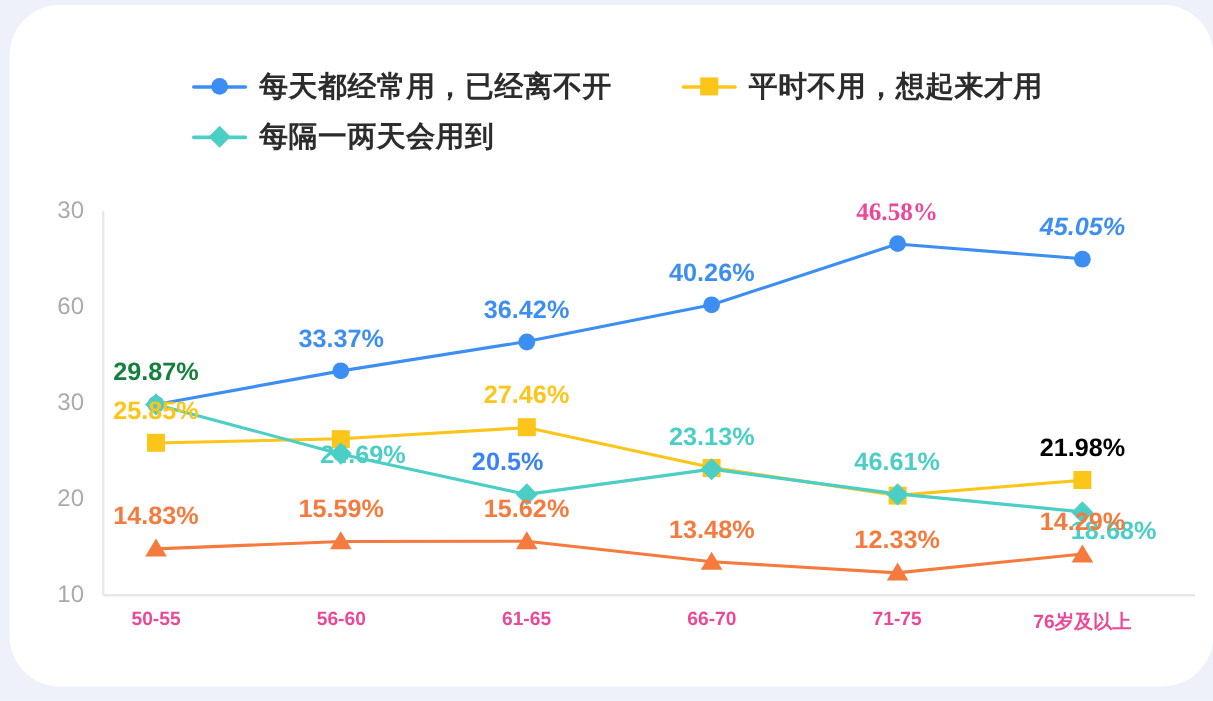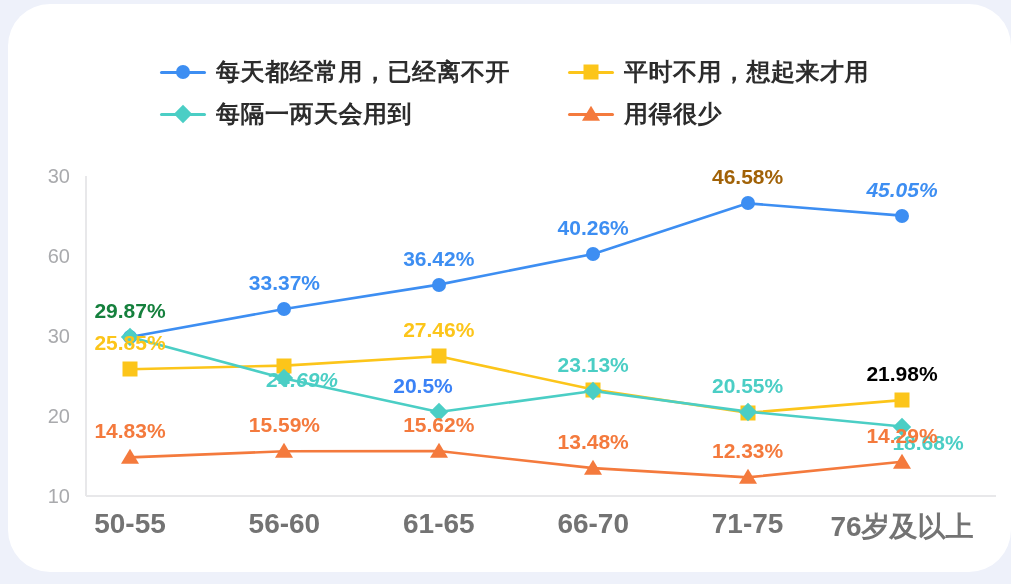--- a/index.html
+++ b/index.html
@@ -114,23 +114,23 @@
   #yaxis-labels {
     position: absolute;
     left: 16px;
     top: 0;
     width: 46px;
     height: 568px;
   }
   .xtick {
     position: absolute;
     transform: translateX(-50%);
-    font-size: 28px;
+    font-size: 16px;
     font-weight: bold;
-    color: #737373;
+    color: #ec4899;
     white-space: nowrap;
     top: 504px;
   }
   .dlabel {
     position: absolute;
     transform: translate(-50%, -100%);
     font-size: 21px;
     font-weight: bold;
     white-space: nowrap;
   }
@@ -157,27 +157,20 @@
         <span class="lg-mk mk-square" style="background: rgb(252, 197, 26);"></span>
       </span>
       <span class="lg-label">平时不用，想起来才用</span>
     </div>
     <div class="legend-item" id="lg2">
       <span class="lg-sym">
         <span class="lg-line" style="background: rgb(75, 206, 197);"></span>
         <span class="lg-mk mk-diamond" style="background: rgb(75, 206, 197);"></span>
       </span>
       <span class="lg-label">每隔一两天会用到</span>
-    </div>
-    <div class="legend-item" id="lg3">
-      <span class="lg-sym">
-        <span class="lg-line" style="background: rgb(244, 122, 61);"></span>
-        <span class="lg-mk mk-triangle" style="border-bottom: 15px solid rgb(244, 122, 61);"></span>
-      </span>
-      <span class="lg-label">用得很少</span>
     </div>
   </div>
 
   <div id="plot">
     <svg id="plotsvg" width="1003" height="568">
         <line x1="78" y1="172" x2="78" y2="492" stroke="#e8e8ea" stroke-width="2"></line>
         <line x1="78" y1="492" x2="988" y2="492" stroke="#e8e8ea" stroke-width="2"></line>
         <polyline points="122,333.03999999999996 276.4,305.04 430.8,280.64 585.2,249.92000000000002 739.6,199.36 894,211.60000000000002" fill="none" stroke="#3d8ef2" stroke-width="2.6" stroke-linejoin="round" stroke-linecap="round"></polyline>
         <polyline points="122,365.2 276.4,361.6 430.8,352.32 585.2,385.6 739.6,408.8 894,396.15999999999997" fill="none" stroke="#fcc51a" stroke-width="2.6" stroke-linejoin="round" stroke-linecap="round"></polyline>
         <polyline points="122,333.03999999999996 276.4,374.48 430.8,408 585.2,386.96000000000004 739.6,407.6 894,422.56" fill="none" stroke="#4bcec5" stroke-width="2.6" stroke-linejoin="round" stroke-linecap="round"></polyline>
@@ -222,29 +215,29 @@
         <div class="marker mk-triangle" style="left: 430.8px; top: 447.04px; border-bottom: 15px solid rgb(244, 122, 61);"></div>
         <div class="marker mk-triangle" style="left: 585.2px; top: 464.16px; border-bottom: 15px solid rgb(244, 122, 61);"></div>
         <div class="marker mk-triangle" style="left: 739.6px; top: 473.36px; border-bottom: 15px solid rgb(244, 122, 61);"></div>
         <div class="marker mk-triangle" style="left: 894px; top: 457.68px; border-bottom: 15px solid rgb(244, 122, 61);"></div>
       </div>
     <div id="labels-layer">
         <div class="dlabel" style="left: 122px; top: 319.04px; color: #15803d;">29.87%</div>
         <div class="dlabel" style="left: 276.4px; top: 291.04px; color: rgb(61, 142, 242);">33.37%</div>
         <div class="dlabel" style="left: 430.8px; top: 266.64px; color: rgb(61, 142, 242);">36.42%</div>
         <div class="dlabel" style="left: 585.2px; top: 235.92px; color: rgb(61, 142, 242);">40.26%</div>
-        <div class="dlabel" style="left: 739.6px; top: 185.36px; color: #a16207;">46.58%</div>
+        <div class="dlabel" style="left: 739.6px; top: 185.36px; color: #ec4899; font-family: Liberation Serif, serif;">46.58%</div>
         <div class="dlabel" style="left: 894px; top: 197.6px; color: rgb(61, 142, 242); font-style: italic;">45.05%</div>
         <div class="dlabel" style="left: 122px; top: 351.2px; color: rgb(252, 197, 26);">25.85%</div>
         <div class="dlabel" style="left: 430.8px; top: 338.32px; color: rgb(252, 197, 26);">27.46%</div>
         <div class="dlabel" style="left: 894px; top: 382.16px; color: #000000;">21.98%</div>
-        <div class="dlabel" style="left: 294.4px; top: 388.48px; color: rgb(75, 206, 197); font-style: italic;">24.69%</div>
+        <div class="dlabel" style="left: 294.4px; top: 388.48px; color: rgb(75, 206, 197);">24.69%</div>
         <div class="dlabel" style="left: 415px; top: 394px; color: #3b82f6;">20.5%</div>
         <div class="dlabel" style="left: 585.2px; top: 372.96px; color: rgb(75, 206, 197);">23.13%</div>
-        <div class="dlabel" style="left: 739.6px; top: 393.6px; color: rgb(75, 206, 197);">20.55%</div>
+        <div class="dlabel" style="left: 739.6px; top: 393.6px; color: rgb(75, 206, 197);">46.61%</div>
         <div class="dlabel" style="left: 920px; top: 450.56px; color: rgb(75, 206, 197);">18.68%</div>
         <div class="dlabel" style="left: 122px; top: 439.36px; color: rgb(244, 122, 61);">14.83%</div>
         <div class="dlabel" style="left: 276.4px; top: 433.28px; color: rgb(244, 122, 61);">15.59%</div>
         <div class="dlabel" style="left: 430.8px; top: 433.04px; color: rgb(244, 122, 61);">15.62%</div>
         <div class="dlabel" style="left: 585.2px; top: 450.16px; color: rgb(244, 122, 61);">13.48%</div>
         <div class="dlabel" style="left: 739.6px; top: 459.36px; color: rgb(244, 122, 61);">12.33%</div>
         <div class="dlabel" style="left: 894px; top: 443.68px; color: rgb(244, 122, 61);">14.29%</div>
       </div>
   </div>
 

